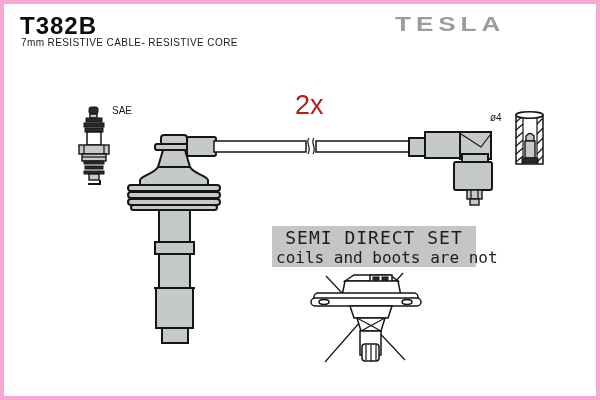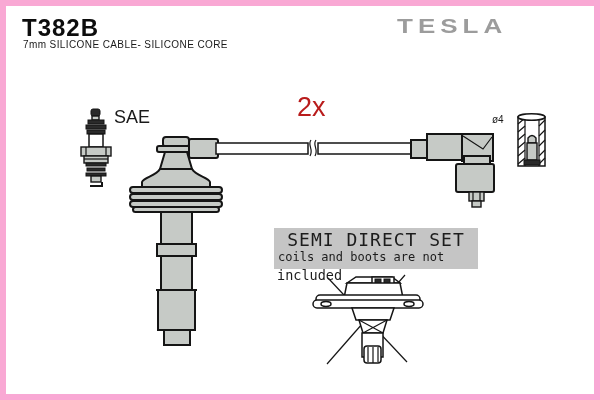--- a/index.html
+++ b/index.html
@@ -4,40 +4,40 @@
 <style>
   :root{
     --part-fill:#c6cac6;
     --outline:#151515;
     --brand-gray:#9c9c9c;
     --notice-bg:#c5c5c5;
   }
   html,body{margin:0;padding:0;background:#fff;}
   #stage{
     position:relative;width:600px;height:400px;background:#ffffff;
-    border:6px solid #f9a8d4;box-sizing:border-box;overflow:hidden;
+    border:4px solid #f9a8d4;box-sizing:border-box;overflow:hidden;
     font-family:"Liberation Sans",sans-serif;color:#111;
   }
   .abs{position:absolute;}
   .part-code{left:16px;top:8px;font-size:24px;font-weight:bold;letter-spacing:1px;color:#0d0d0d;}
   .subtitle{left:17px;top:33px;font-size:10px;letter-spacing:.4px;color:#1a1a1a;}
   .brand{
     left:391px;top:8px;font-size:26px;font-weight:bold;letter-spacing:5px;
     color:var(--brand-gray);transform:scaleY(.80);transform-origin:top left;
   }
-  .sae{left:108px;top:101px;font-size:18px;color:#1a1a1a;}
+  .sae{left:108px;top:101px;font-size:10px;color:#1a1a1a;}
   .qty{left:291px;top:86px;font-size:27px;color:#b91c1c;}
   .dia{left:486px;top:108px;font-size:10px;color:#1a1a1a;}
   .notice-box{
     left:268px;top:222px;width:204px;height:41px;background:var(--notice-bg);
     font-family:"DejaVu Sans Mono",monospace;color:#1c1c1c;
   }
   .notice-heading{position:absolute;left:0;top:1px;width:100%;text-align:center;
     font-size:18px;letter-spacing:1px;white-space:nowrap;}
-  .notice-line1{position:absolute;left:4px;top:22px;font-size:12px;white-space:nowrap;}
+  .notice-line1{position:absolute;left:4px;top:22px;font-size:16px;white-space:nowrap;}
   .notice-line2{left:271px;top:261px;font-size:13.5px;
     font-family:"DejaVu Sans Mono",monospace;color:#1c1c1c;}
   svg{position:absolute;left:0;top:0;}
   .pfill{fill:var(--part-fill);stroke:var(--outline);stroke-width:2;}
   .pfill-thin{fill:var(--part-fill);stroke:var(--outline);stroke-width:1.4;}
   .wfill{fill:#ffffff;stroke:var(--outline);stroke-width:1.5;}
   .dark{fill:#2a2a2a;stroke:var(--outline);stroke-width:1;}
   .ln{stroke:var(--outline);stroke-width:1.2;fill:none;}
   .ln2{stroke:var(--outline);stroke-width:2;fill:none;}
 </style>
@@ -129,26 +129,25 @@
       <path class="ln" d="M512,118 L519,112 M512,126 L519,120 M512,134 L519,128 M512,142 L519,136 M512,150 L519,144 M512,158 L519,152"></path>
       <path class="ln" d="M533,120 L539,114 M533,130 L539,124 M533,140 L539,134 M533,150 L539,144 M533,158 L539,152"></path>
       <ellipse class="wfill" cx="525.5" cy="111" rx="13.5" ry="3.2"></ellipse>
       <path class="pfill-thin" d="M522,137 L522,132 Q526,127 530,132 L530,137 Z"></path>
       <rect class="pfill-thin" x="521" y="137" width="10" height="17"></rect>
       <rect class="dark" x="518" y="154" width="16" height="5"></rect>
     </g>
   </svg>
 
   <div class="abs part-code">T382B</div>
-  <div class="abs subtitle">7mm SILICONE CABLE- SILICONE CORE</div>
+  <div class="abs subtitle">7mm RESISTIVE CABLE- RESISTIVE CORE</div>
   <div class="abs brand">TESLA</div>
 
   <div class="abs sae">SAE</div>
   <div class="abs qty">2x</div>
   <div class="abs dia">ø4</div>
 
   <div class="abs notice-box">
     <div class="notice-heading">SEMI DIRECT SET</div>
     <div class="notice-line1">coils and boots are not</div>
   </div>
-  <div class="abs notice-line2">included</div>
 
 </div>
 
 </body></html>

